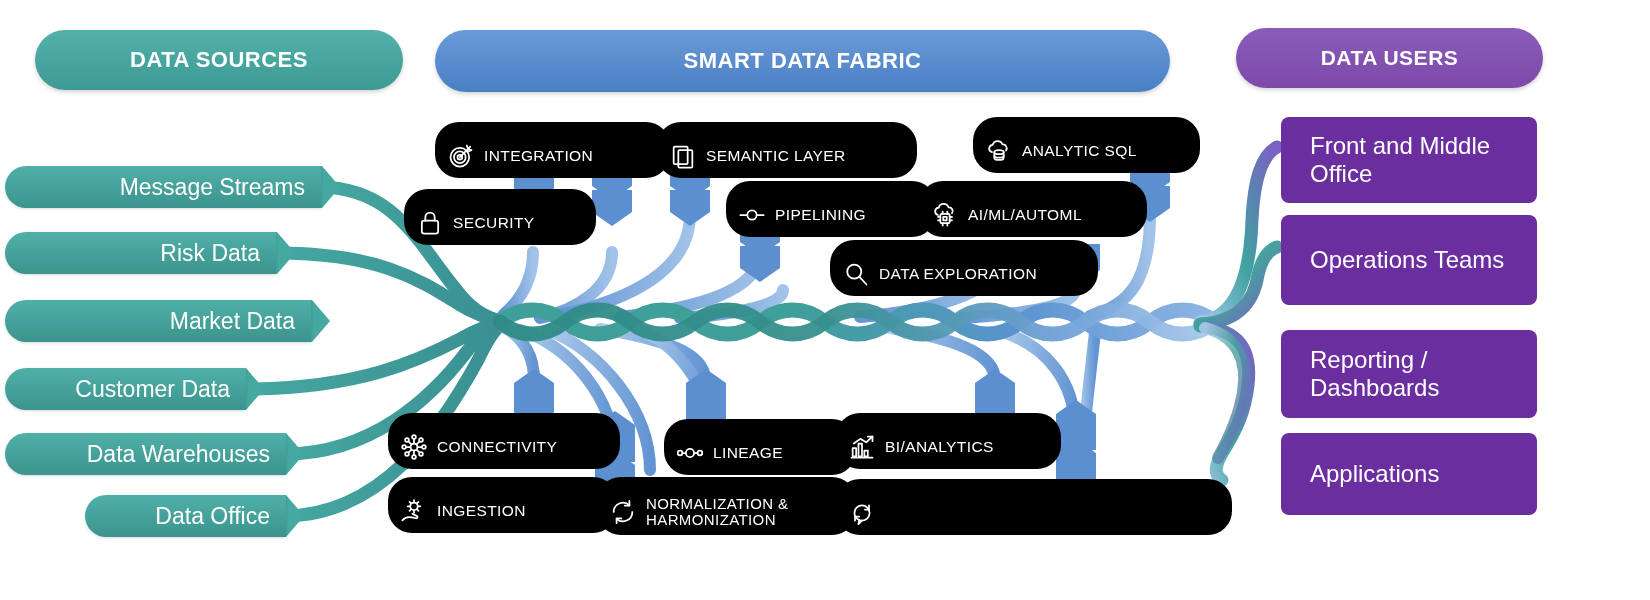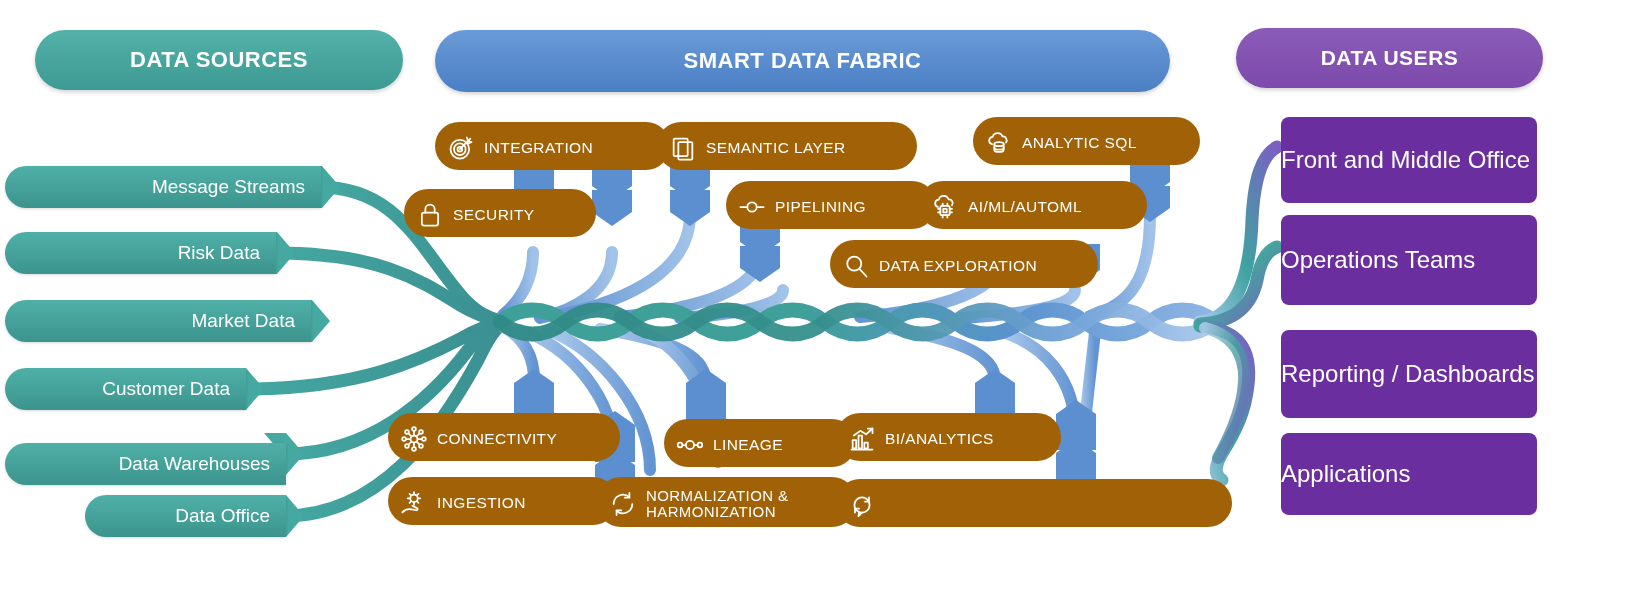--- a/index.html
+++ b/index.html
@@ -13,32 +13,32 @@
           border-radius:60px;color:#fff;font-weight:bold;letter-spacing:.5px;z-index:5;
           box-shadow:0 2px 4px rgba(0,0,0,.18);}
   #banner-sources{left:35px;top:30px;width:368px;height:60px;font-size:22px;
       background:linear-gradient(180deg,#52b1a9 0%,#3d9a94 100%);}
   #banner-fabric{left:435px;top:30px;width:735px;height:62px;font-size:22px;
       background:linear-gradient(180deg,#6a9ad8 0%,#4a7fc4 100%);}
   #banner-users{left:1236px;top:28px;width:307px;height:60px;font-size:21px;
       background:linear-gradient(180deg,#8a5cb8 0%,#7d4aab 100%);}
 
   .src{position:absolute;height:42px;display:flex;align-items:center;justify-content:flex-end;
-       padding-right:16px;color:#fff;font-size:19px;border-radius:21px 0 0 21px;z-index:6;
+       padding-right:16px;color:#fff;font-size:23px;border-radius:21px 0 0 21px;z-index:6;
        background:linear-gradient(180deg,#4fb0a8 0%,#3b948d 100%);box-shadow:0 1px 3px rgba(0,0,0,.15);}
 
   .cap{position:absolute;display:flex;align-items:center;border-radius:24px;
-       background:#a16207;color:#fff;z-index:6;padding:4px 18px 0 12px;height:44px;
+       background:#000000;color:#fff;z-index:6;padding:12px 18px 0 12px;height:44px;
        font-size:15.5px;letter-spacing:.4px;}
   .cap .ico{width:28px;height:28px;flex:0 0 28px;margin-right:9px;display:block;}
   .cap .txt{white-space:pre-line;line-height:1.05;}
   .cap.two{height:46px;font-size:15px;}
 
   .user{position:absolute;left:1281px;width:256px;border-radius:8px;background:#6b2e9e;
-        color:#fff;font-size:24px;display:flex;align-items:center;padding:0 0;
+        color:#fff;font-size:24px;display:flex;align-items:center;padding:0 29px;
         box-sizing:border-box;z-index:6;line-height:1.15;}
 </style>
 </head>
 <body>
 
 <div id="stage">
 
   <svg class="layer" id="wires" viewBox="0 0 1650 600">
     <defs>
       <linearGradient id="gTeal" x1="0" y1="0" x2="1" y2="0">
@@ -181,21 +181,21 @@
       </div>
       <div class="src" style="left: 5px; top: 232px; width: 255px;">
         <span>Risk Data</span>
       </div>
       <div class="src" style="left: 5px; top: 300px; width: 290px;">
         <span>Market Data</span>
       </div>
       <div class="src" style="left: 5px; top: 368px; width: 225px;">
         <span>Customer Data</span>
       </div>
-      <div class="src" style="left: 5px; top: 433px; width: 265px; margin-top: 10px;">
+      <div class="src" style="left: 5px; top: 433px; width: 265px;">
         <span>Data Warehouses</span>
       </div>
       <div class="src" style="left: 85px; top: 495px; width: 185px;">
         <span>Data Office</span>
       </div>
     </div>
   <div id="caps-host">
       <div class="cap" style="left: 435px; top: 122px; width: 205px;">
         <span class="ico"><svg viewBox="0 0 24 24">
             <circle cx="11" cy="13" r="8" fill="none" stroke="#fff" stroke-width="1.5" stroke-linecap="round" stroke-linejoin="round"></circle>

